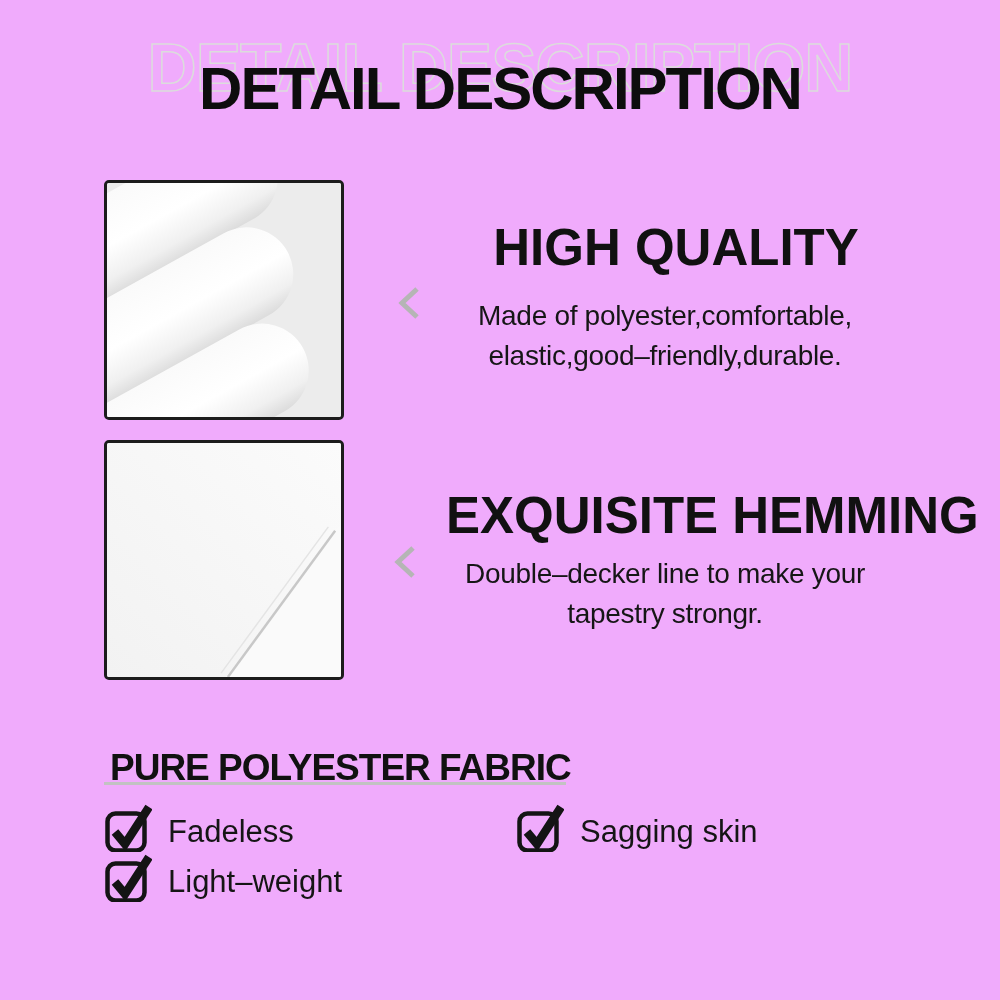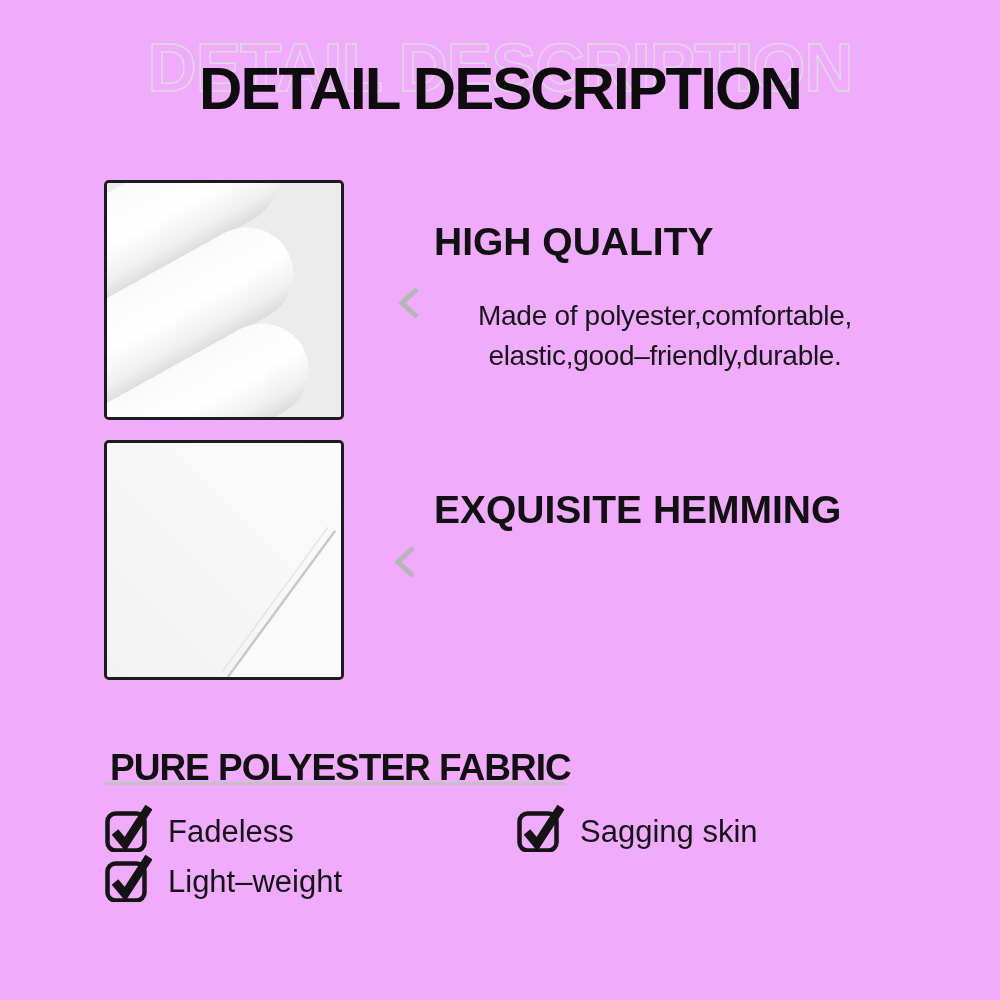--- a/index.html
+++ b/index.html
@@ -25,22 +25,22 @@
   }
   .photo1{top:180px;}
   .photo2{top:440px;}
   .photo svg{display:block;width:100%;height:100%;}
   
   .chev{position:absolute;width:26px;height:36px;}
   .chev1{left:396px;top:285px;}
   .chev2{left:392px;top:544px;}
   
   .sect-head{
-    position:absolute;left:434px;width:460px;
-    font-size:39px;font-weight:700;line-height:1;color:#111;white-space:nowrap;
+    position:absolute;left:446px;width:460px;text-align:center;
+    font-size:51px;font-weight:700;line-height:1;color:#111;white-space:nowrap;
   }
   .sh1{top:222px;}
   .sh2{top:490px;}
   .sect-body{
     position:absolute;left:435px;width:460px;text-align:center;
     font-size:28px;line-height:40px;color:#161616;letter-spacing:-0.3px;
   }
   .sb1{top:296px;}
   .sb2{top:554px;}
   
@@ -110,20 +110,24 @@
       <line x1="227" y1="86" x2="117" y2="236" stroke="#e4e4e4" stroke-width="1.5"></line>
       <line x1="234" y1="90" x2="124" y2="240" stroke="#c8c8c8" stroke-width="2.5"></line>
     </svg>
   </div>
 
   <svg class="chev chev2" viewBox="0 0 26 36">
     <polyline points="21,4 6,18 21,32" fill="none" stroke="#b5b5b5" stroke-width="5"></polyline>
   </svg>
 
   <div class="sect-head sh2">EXQUISITE HEMMING</div>
+  <div class="sect-body sb2">
+    <div>Double–decker line to make your</div>
+    <div>tapestry strongr.</div>
+  </div>
 
   <h2 class="feat-h">PURE POLYESTER FABRIC</h2>
   <div class="feat-underline"></div>
 
   <div class="checks">
 
     <div class="check-item">
       <svg width="48" height="50" viewBox="0 0 48 50">
         <rect x="3.5" y="11.5" width="37" height="37" rx="8" fill="none" stroke="#141414" stroke-width="4.5"></rect>
         <path d="M11 30 L21 42 L45 5" fill="none" stroke="#141414" stroke-width="8.5"></path>

